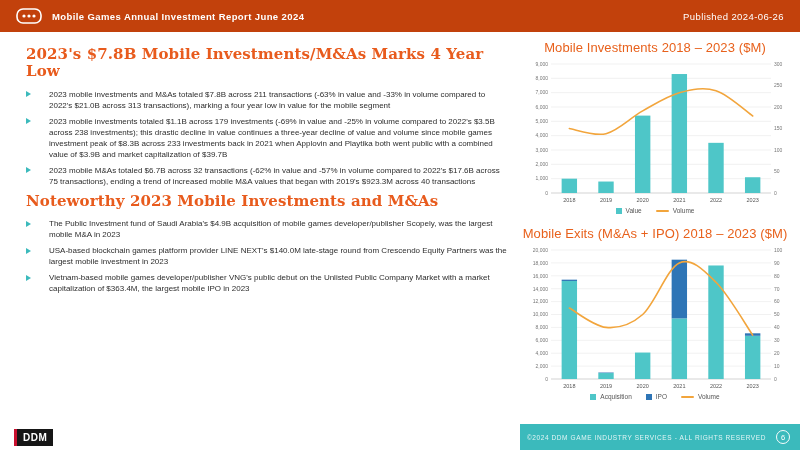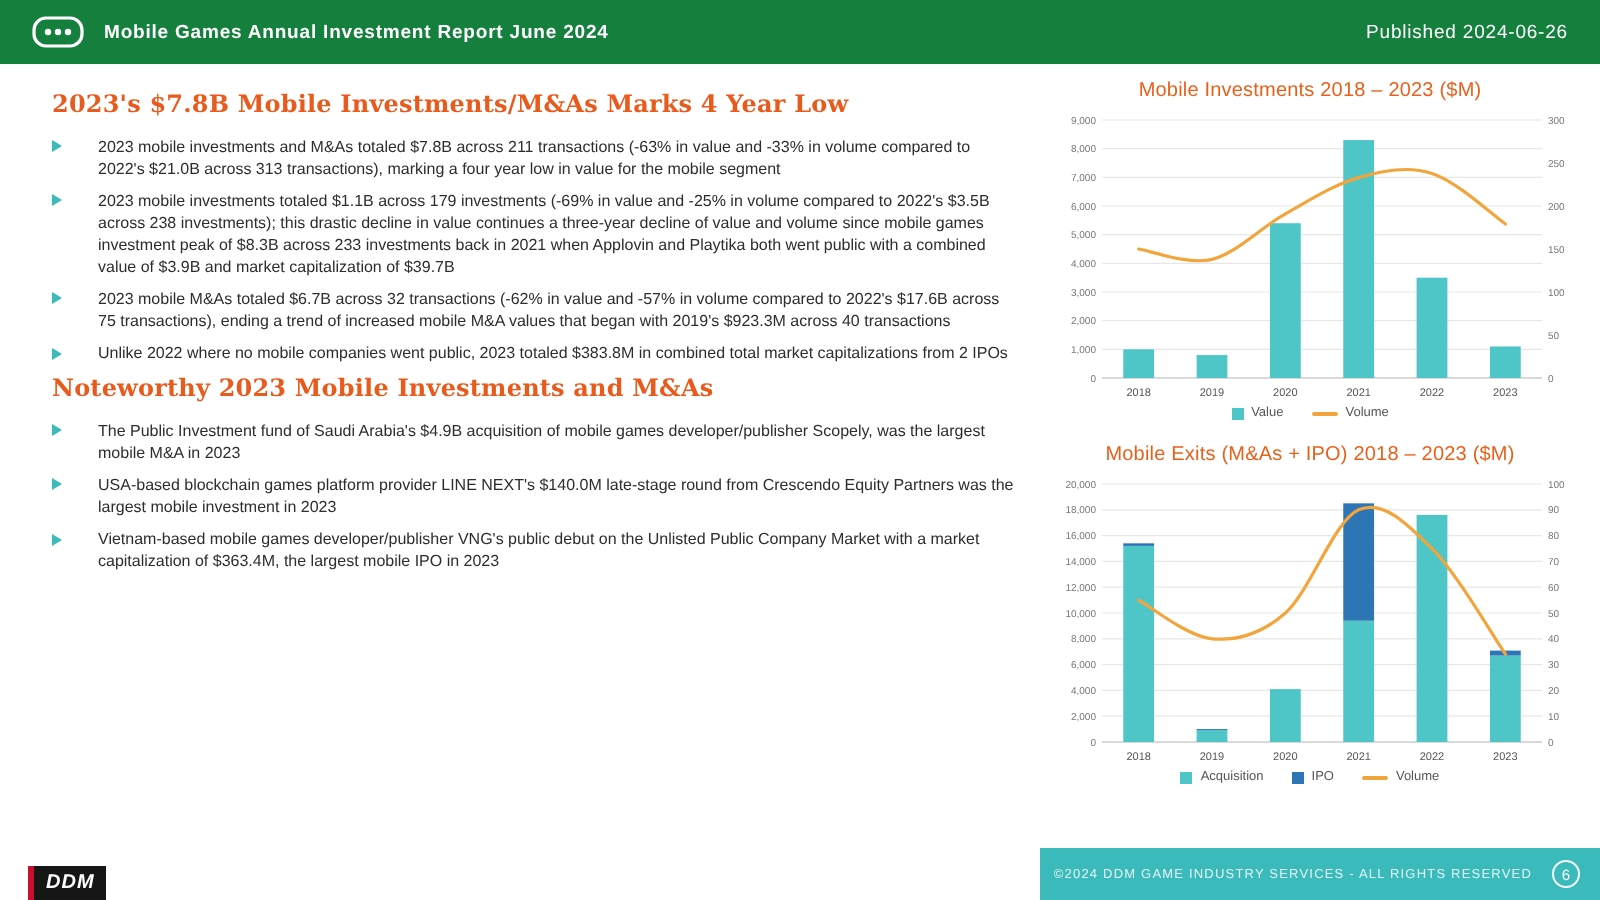--- a/index.html
+++ b/index.html
@@ -1,52 +1,52 @@
 <!DOCTYPE html>
 <html><head>
 <meta charset="utf-8">
 <style>
   * { box-sizing: border-box; margin: 0; padding: 0; }
   html,body { width:800px; height:450px; overflow:hidden; background:#fff;
     font-family:"Liberation Sans", sans-serif; }
   .page { width:800px; height:450px; display:flex; flex-direction:column; background:#fff; }
 
   
-  .topbar { height:32px; background:#15803d; display:flex; align-items:center;
+  .topbar { height:32px; background:#c2410c; display:flex; align-items:center;
     padding:0 16px; color:#fff; flex:0 0 auto; }
   .gamepad { display:flex; align-items:center; margin-right:10px; }
   .topbar-title { font-size:9.5px; font-weight:bold; letter-spacing:0.4px; }
   .topbar-date { margin-left:auto; font-size:9.5px; font-weight:normal; letter-spacing:0.4px; }
 
   
   .content { flex:1 1 auto; display:flex; overflow:hidden; }
   .left { flex:0 0 515px; padding:8px 8px 0 26px; }
   .right { flex:1 1 auto; padding:4px 10px 0 2px; display:flex; flex-direction:column; align-items:center; }
 
   h1.sec-title { font-family:"DejaVu Serif", serif; font-weight:bold; color:#E85B1D;
-    font-size:12px; line-height:1.15; margin:6px 0 8px 0; letter-spacing:0.1px; }
+    font-size:15px; line-height:1.15; margin:6px 0 8px 0; letter-spacing:0.1px; }
   .bullets { display:block; }
   .bullet { display:flex; gap:18px; margin-bottom:5px; }
   .tri { flex:0 0 auto; margin-top:2.5px; width:0; height:0;
     border-left:5px solid #3BBABC; border-top:3px solid transparent; border-bottom:3px solid transparent; }
   .bullet p { font-size:8px; line-height:1.38; color:#2d2d2d; }
 
   
   .chart-block { display:flex; flex-direction:column; align-items:center; margin-bottom:8px; }
-  .chart-title { color:#E8611C; font-size:10px; margin:4px 0 2px 0; letter-spacing:0.1px; }
+  .chart-title { color:#E8611C; font-size:13px; margin:4px 0 2px 0; letter-spacing:0.1px; }
   .chart-svg { display:block; }
   .legend { display:flex; align-items:center; justify-content:center; gap:14px; margin-top:-2px; }
   .legend-item { display:flex; align-items:center; gap:4px; font-size:6.5px; color:#555; }
   .sw-square { width:6px; height:6px; display:inline-block; }
   .sw-line { width:13px; height:2px; display:inline-block; border-radius:1px; }
 
   
   .footer { flex:0 0 26px; display:flex; align-items:stretch; }
-  .footer-left { flex:0 0 520px; background:#fff; display:flex; align-items:flex-end;
-    gap:8px; padding-left:14px;font-style:italic; }
+  .footer-left { flex:0 0 520px; background:#fff; display:flex; align-items:center;
+    gap:8px; padding-left:14px; }
   .logo { background:#161616; color:#fff; font-weight:bold; font-size:10px;
     padding:3px 6px; border-left:3px solid #C8102E; letter-spacing:0.5px; }
   .brand { font-weight:bold; font-size:9.5px; color:#111; letter-spacing:0.6px; }
   .footer-right { flex:1 1 auto; background:#3BBABC; display:flex; align-items:center;
     justify-content:flex-end; gap:10px; padding-right:10px; }
   .copyright { color:rgba(255,255,255,0.85); font-size:6.5px; letter-spacing:0.6px; text-transform:uppercase; }
   .page-num { width:14px; height:14px; border:1px solid rgba(255,255,255,0.95); border-radius:50%;
     display:flex; align-items:center; justify-content:center; font-size:7.5px; color:#fff; }
 </style>
 </head>
@@ -76,24 +76,20 @@
             <span class="tri"></span>
             <p>2023 mobile investments and M&amp;As totaled $7.8B across 211 transactions (-63% in value and -33% in volume compared to 2022's $21.0B across 313 transactions), marking a four year low in value for the mobile segment</p>
           </div>
           <div class="bullet">
             <span class="tri"></span>
             <p>2023 mobile investments totaled $1.1B across 179 investments (-69% in value and -25% in volume compared to 2022's $3.5B across 238 investments); this drastic decline in value continues a three-year decline of value and volume since mobile games investment peak of $8.3B across 233 investments back in 2021 when Applovin and Playtika both went public with a combined value of $3.9B and market capitalization of $39.7B</p>
           </div>
           <div class="bullet">
             <span class="tri"></span>
             <p>2023 mobile M&amp;As totaled $6.7B across 32 transactions (-62% in value and -57% in volume compared to 2022's $17.6B across 75 transactions), ending a trend of increased mobile M&amp;A values that began with 2019's $923.3M across 40 transactions</p>
-          </div>
-          <div class="bullet">
-            <span class="tri"></span>
-            <p>Unlike 2022 where no mobile companies went public, 2023 totaled $383.8M in combined total market capitalizations from 2 IPOs</p>
           </div>
         </div>
 
       <h1 class="sec-title">Noteworthy 2023 Mobile Investments and M&amp;As</h1>
       <div class="bullets" id="bullets2">
           <div class="bullet">
             <span class="tri"></span>
             <p>The Public Investment fund of Saudi Arabia's $4.9B acquisition of mobile games developer/publisher Scopely, was the largest mobile M&amp;A in 2023</p>
           </div>
           <div class="bullet">

